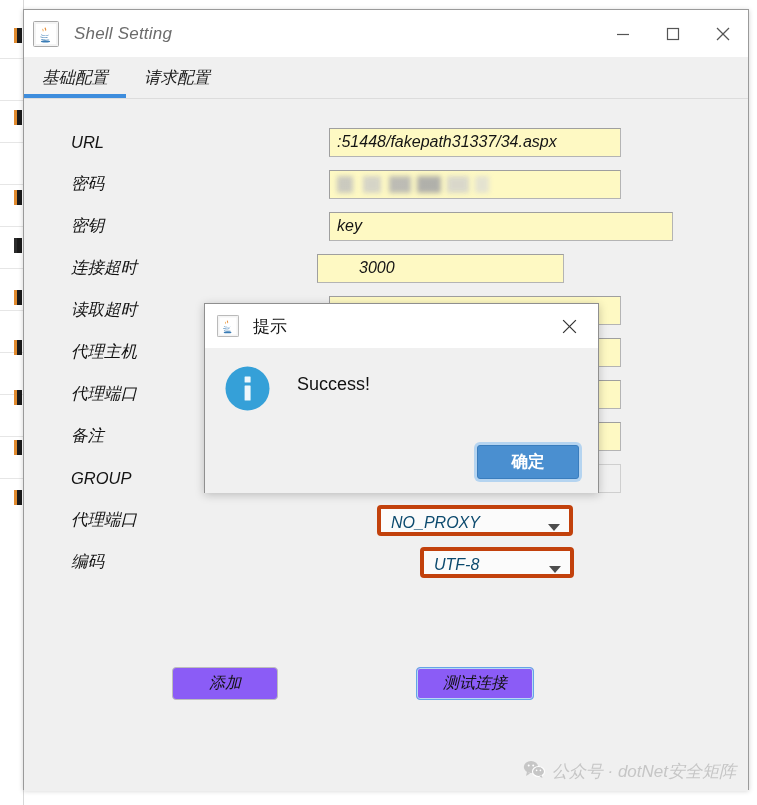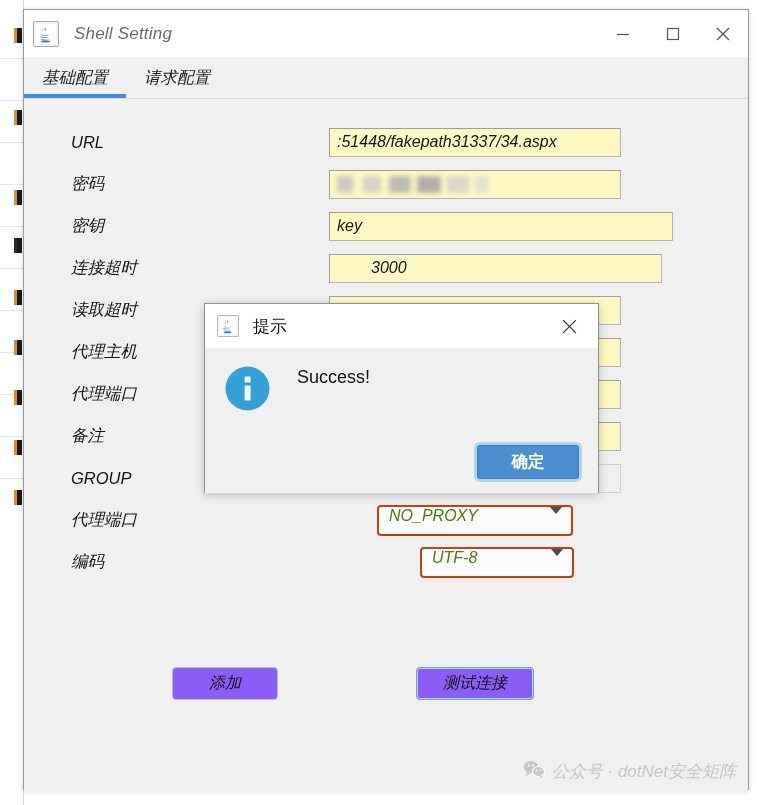--- a/index.html
+++ b/index.html
@@ -183,26 +183,26 @@
     filter: blur(2.4px);
     opacity: 0.95;
   }
 
   
   .combo {
     position: absolute;
     box-sizing: border-box;
     height: 31px;
     background: #fbfbfb;
-    border: 2px solid #c2410c;
+    border: 4px solid #c2410c;
     border-radius: 4px;
     display: flex;
-    align-items: flex-start;
+    align-items: flex-end;
     font-size: 16px;
-    color: #4d7c0f;
+    color: #0c4a6e;
     padding: 0 0 0 10px;
     white-space: nowrap;
   }
   .combo .combo-text { flex: 1 1 auto; overflow: hidden; }
   .combo .combo-arrow {
     flex: none;
     width: 30px;
     display: flex;
     align-items: center;
     justify-content: center;
@@ -283,21 +283,21 @@
     height: 145px;
     background: #f0f0f0;
   }
   #dialog-info-icon {
     position: absolute;
     left: 20px; top: 18px;
     width: 45px; height: 45px;
   }
   #dialog-message {
     position: absolute;
-    left: 92px; top: 19px;
+    left: 92px; top: 26px;
     font-size: 18px;
     color: #111111;
     white-space: nowrap;
   }
   #dialog-ok {
     position: absolute;
     right: 19px; bottom: 14px;
     width: 100px; height: 32px;
     background: #4a8fd0;
     border: 1px solid #3a7dbd;
@@ -399,21 +399,21 @@
         </span>
       </div>
 
       <div class="row" style="top:106px">
         <span class="row-label">密钥</span>
         <span class="field" style="left:305px; width:344px;">key</span>
       </div>
 
       <div class="row" style="top:148px">
         <span class="row-label">连接超时</span>
-        <span class="field" style="left:305px; width:333px;padding-left:41px;">3000</span>
+        <span class="field" style="left:293px; width:247px;padding-left:41px;">3000</span>
       </div>
 
       <div class="row" style="top:190px">
         <span class="row-label">读取超时</span>
         <span class="field" style="left:305px; width:292px;"></span>
       </div>
 
       <div class="row" style="top:232px">
         <span class="row-label">代理主机</span>
         <span class="field" style="left:305px; width:292px;"></span>

